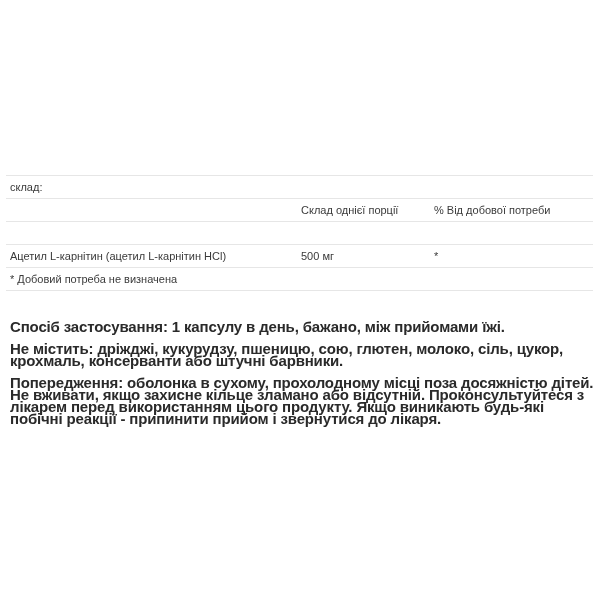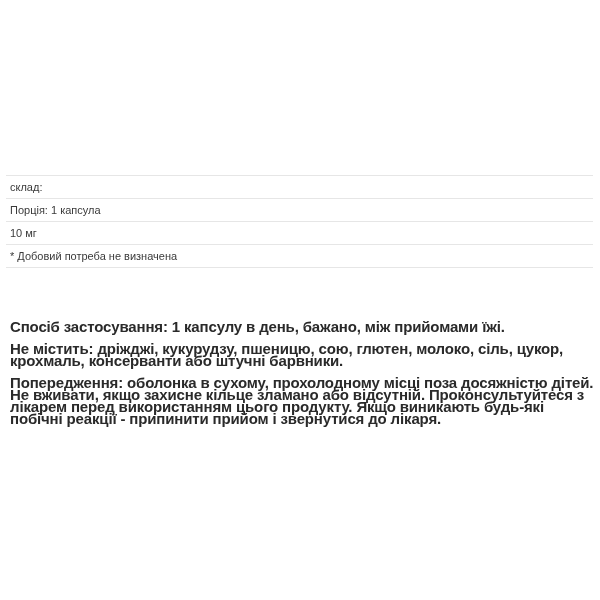--- a/index.html
+++ b/index.html
@@ -56,24 +56,30 @@
     }
   </style>
 </head>
 <body>
 
 <div class="table">
   <div class="row">
     <div class="cell full">склад:</div>
   </div>
   <div class="row">
-    <div class="cell full">Порція: 1 капсула</div>
+    <div class="cell c1"></div>
+    <div class="cell c2">Склад однієї порції</div>
+    <div class="cell c3">% Від добової потреби</div>
   </div>
   <div class="row">
-    <div class="cell c2">10 мг</div>
+  </div>
+  <div class="row">
+    <div class="cell c1">Ацетил L-карнітин (ацетил L-карнітин HCl)</div>
+    <div class="cell c2">500 мг</div>
+    <div class="cell c3">*</div>
   </div>
   <div class="row">
     <div class="cell full">* Добовий потреба не визначена</div>
   </div>
 </div>
 
 <div class="notes">
   <p>Спосіб застосування: 1 капсулу в день, бажано, між прийомами їжі.</p>
   <p>Не містить: дріжджі, кукурудзу, пшеницю, сою, глютен, молоко, сіль, цукор, крохмаль, консерванти або штучні барвники.</p>
   <p>Попередження: оболонка в сухому, прохолодному місці поза досяжністю дітей. Не вживати, якщо захисне кільце зламано або відсутній. Проконсультуйтеся з лікарем перед використанням цього продукту. Якщо виникають будь-які побічні реакції - припинити прийом і звернутися до лікаря.</p>

